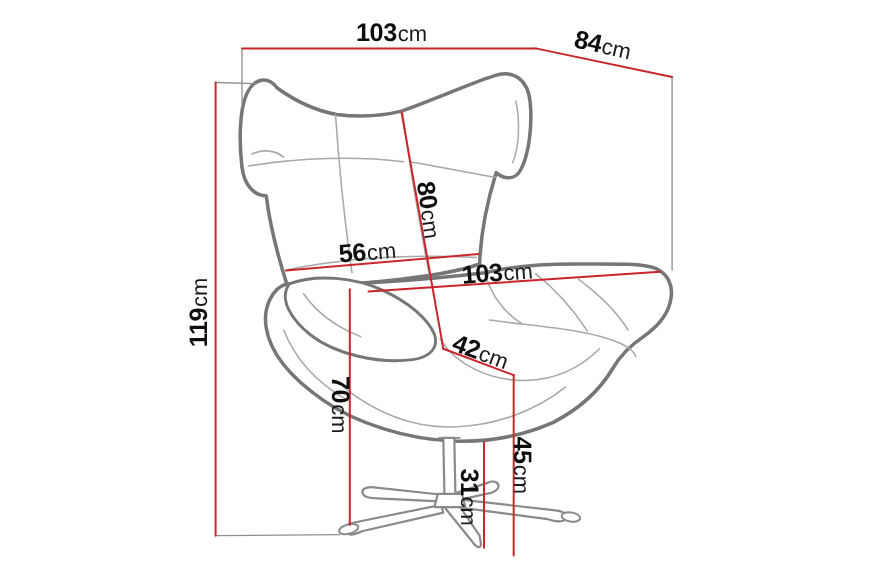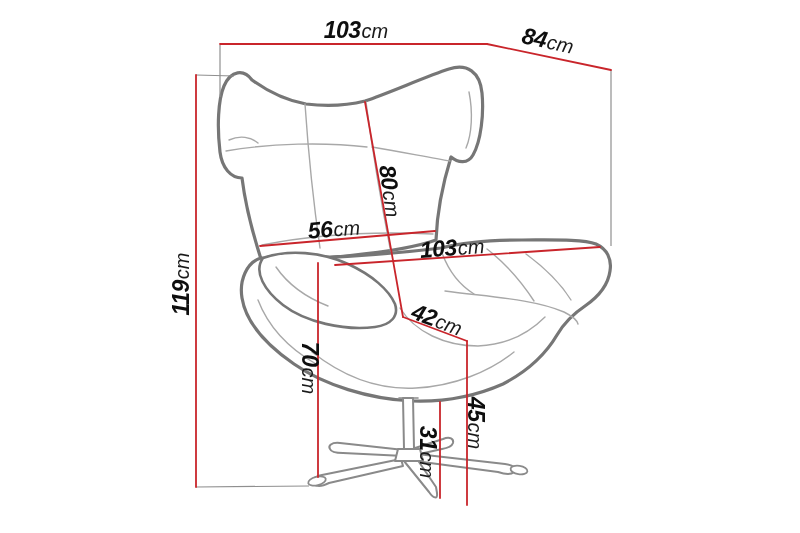--- a/index.html
+++ b/index.html
@@ -1,21 +1,21 @@
 <!DOCTYPE html>
 <html><head>
 <meta charset="utf-8">
 <style>
   html,body{margin:0;padding:0;background:#ffffff;}
   .stage{
     position:relative;width:800px;height:533px;background:#ffffff;
     overflow:hidden;font-family:"Liberation Sans",sans-serif;
   }
   .stage svg{position:absolute;left:0;top:0;}
-  .labels{position:absolute;left:0;top:0;width:100%;height:100%;pointer-events:none;font-style:italic;}
+  .labels{position:absolute;left:0;top:0;width:100%;height:100%;pointer-events:none;}
   .dim-label{
     position:absolute;white-space:nowrap;color:#0e0e0e;line-height:1;
     transform:translate(-50%,-50%) rotate(var(--r,0deg));
   }
   .dim-label .val{font-size:23px;font-weight:700;letter-spacing:-0.5px;}
   .dim-label .unit{font-size:20px;font-weight:400;margin-left:1px;color:#1a1a1a;}
 </style>
 </head>
 <body>
 

